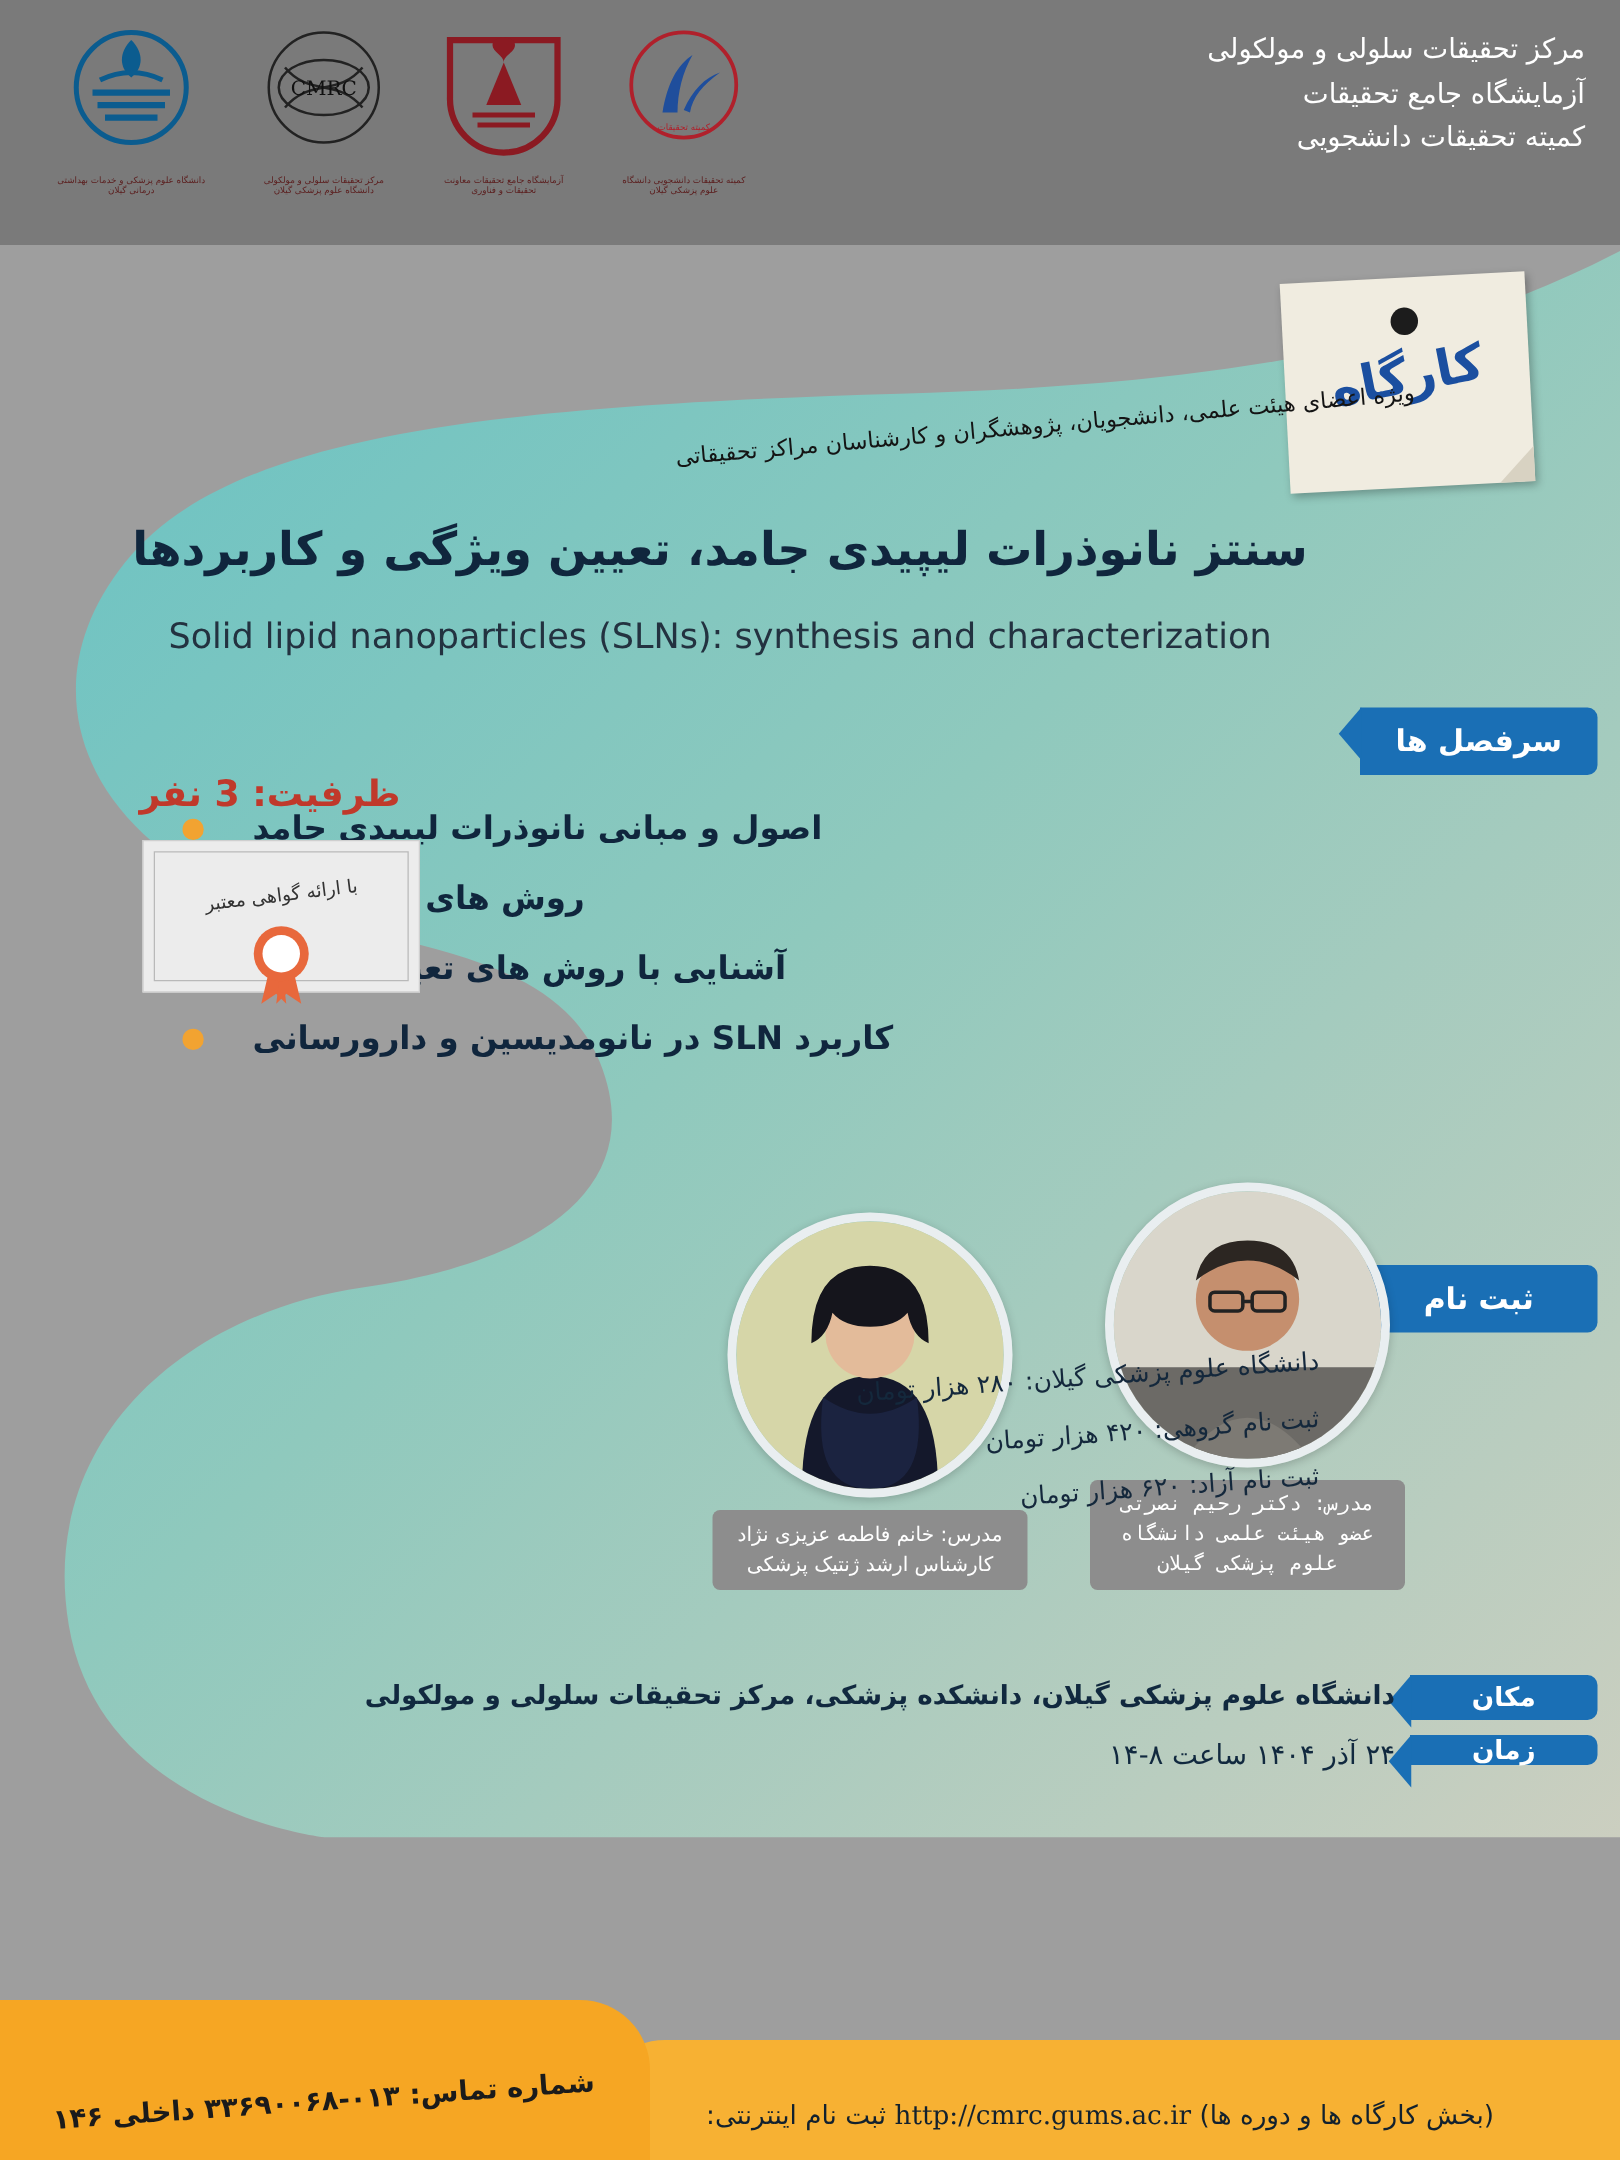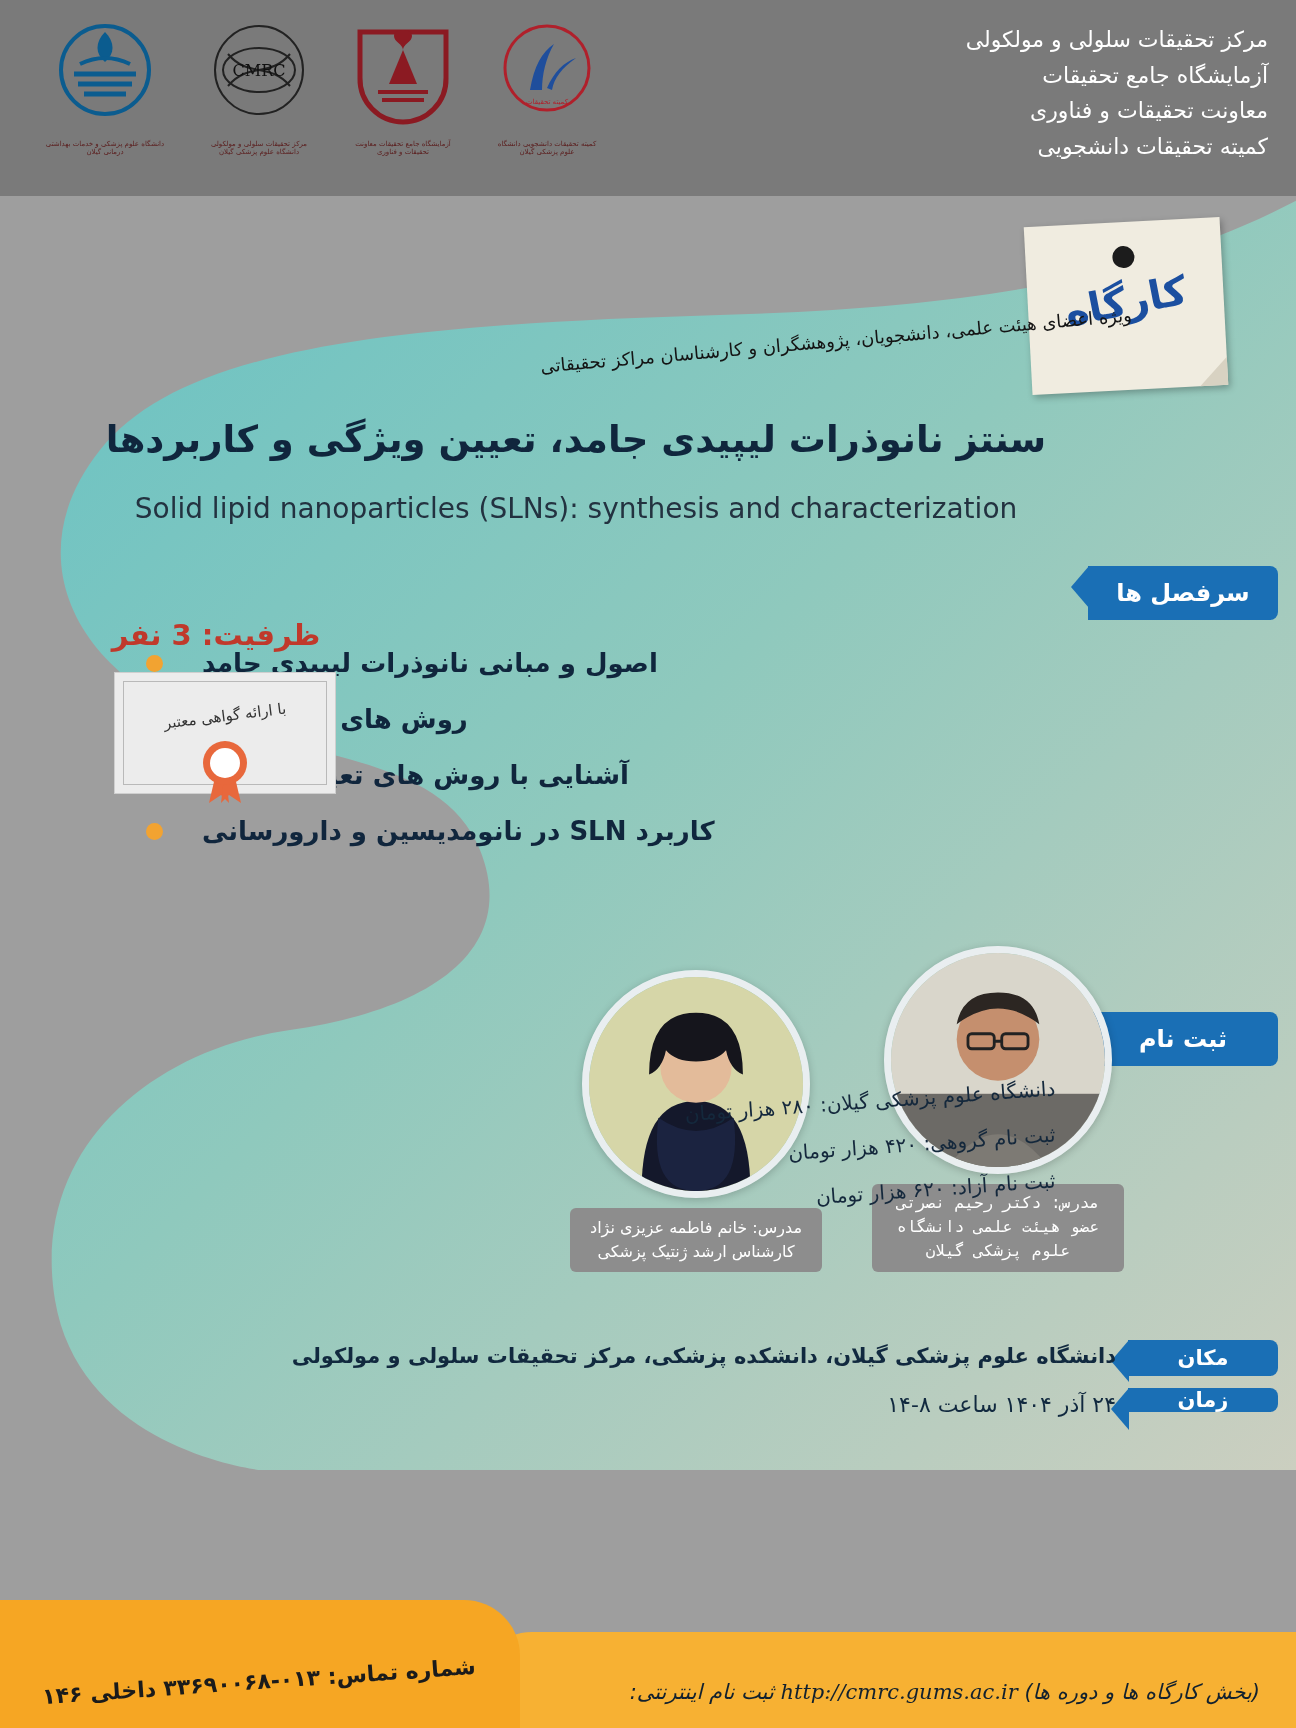--- a/index.html
+++ b/index.html
@@ -189,21 +189,21 @@
     position: absolute; right: 0; bottom: 0; width: 820px; height: 96px;
     background: #f7b133; border-top-left-radius: 56px;
   }
   .phone-text {
     position: absolute; left: 24px; bottom: 34px; width: 470px;
     text-align: center; color: #1b1b1b; font-size: 22px; font-weight: bold;
     transform: rotate(-4deg);
   }
   .web-text {
     position: absolute; right: 36px; bottom: 24px; width: 760px;
-    text-align: right; color: #12212e; font-size: 21px; direction: rtl; font-style: italic;
+    text-align: center; color: #12212e; font-size: 21px; direction: rtl;
   }
   .web-text .url { direction: ltr; display: inline-block; font-family: "DejaVu Serif", serif; }
 </style>
 </head>
 <body>
 
 <div id="poster">
 
   <svg class="blob" viewBox="0 0 1420 1320" preserveAspectRatio="none">
     <defs>
@@ -264,21 +264,20 @@
         <path d="M34 56 h62 M38 66 h54 M44 76 h42" stroke="#0b5c8f" stroke-width="5" fill="none"></path>
         <path d="M40 46 q25 -12 50 0" stroke="#0b5c8f" stroke-width="4" fill="none"></path>
       </svg>
       <div class="logo-caption">دانشگاه علوم پزشکی و خدمات بهداشتی درمانی گیلان</div>
     </div>
   </div>
 
   <div class="header-text">
     <div>مرکز تحقیقات سلولی و مولکولی</div>
     <div>آزمایشگاه جامع تحقیقات</div>
-    <div>معاونت تحقیقات و فناوری</div>
     <div>کمیته تحقیقات دانشجویی</div>
   </div>
 
   <div class="sticky">
     <div class="pin"></div>
     <div class="sticky-label">کارگاه</div>
     <div class="fold"></div>
   </div>
 
   <div class="kicker">ویژه اعضای هیئت علمی، دانشجویان، پژوهشگران و کارشناسان مراکز تحقیقاتی</div>

